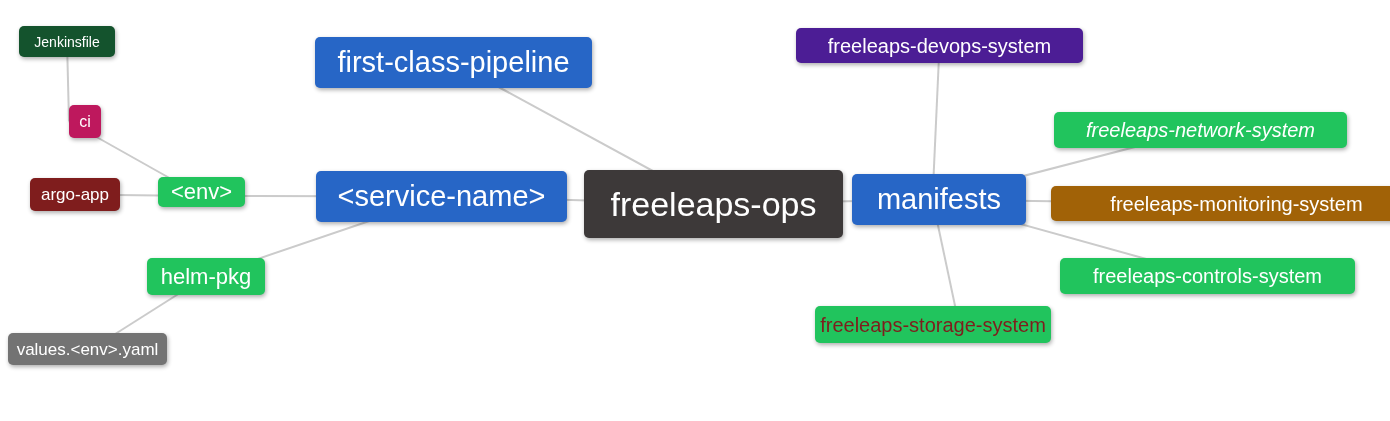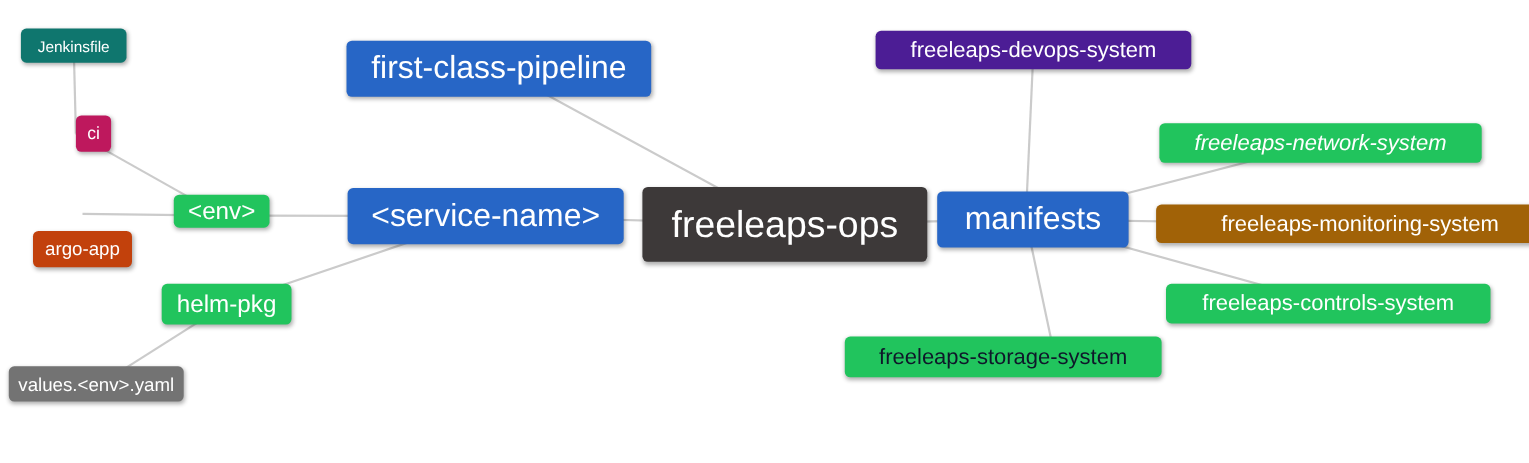--- a/index.html
+++ b/index.html
@@ -52,29 +52,29 @@
       <line x1="453.5" y1="62.5" x2="713.5" y2="204" stroke="#CBCBCB" stroke-width="2"></line>
       <line x1="441.5" y1="196.5" x2="713.5" y2="204" stroke="#CBCBCB" stroke-width="2"></line>
       <line x1="713.5" y1="204" x2="932.5" y2="199.5" stroke="#CBCBCB" stroke-width="2"></line>
       <line x1="932.5" y1="199.5" x2="939.5" y2="45.5" stroke="#CBCBCB" stroke-width="2"></line>
       <line x1="932.5" y1="199.5" x2="1200.5" y2="130" stroke="#CBCBCB" stroke-width="2"></line>
       <line x1="932.5" y1="199.5" x2="1211.5" y2="203.5" stroke="#CBCBCB" stroke-width="2"></line>
       <line x1="932.5" y1="199.5" x2="1207.5" y2="276" stroke="#CBCBCB" stroke-width="2"></line>
       <line x1="932.5" y1="199.5" x2="959" y2="324.5" stroke="#CBCBCB" stroke-width="2"></line>
     </svg>
   <div id="node-layer">
-      <div class="node" style="left: 19px; top: 26px; width: 96px; height: 31px; font-size: 14px; background: #0f766e; color: rgb(255, 255, 255);">Jenkinsfile</div>
+      <div class="node" style="left: 19px; top: 26px; width: 96px; height: 31px; font-size: 14px; background: #14532d; color: rgb(255, 255, 255);">Jenkinsfile</div>
       <div class="node" style="left: 69px; top: 105px; width: 32px; height: 33px; font-size: 16px; background: #be185d; color: rgb(255, 255, 255);">ci</div>
-      <div class="node" style="left: 30px; top: 178px; width: 90px; height: 33px; font-size: 17px; background: #c2410c; color: rgb(255, 255, 255); margin-top: 32px;">argo-app</div>
+      <div class="node" style="left: 30px; top: 178px; width: 90px; height: 33px; font-size: 17px; background: #7f1d1d; color: rgb(255, 255, 255);">argo-app</div>
       <div class="node" style="left: 158px; top: 177px; width: 87px; height: 30px; font-size: 22px; background: rgb(33, 196, 93); color: rgb(255, 255, 255);">&lt;env&gt;</div>
       <div class="node" style="left: 315px; top: 37px; width: 277px; height: 51px; font-size: 29px; background: rgb(39, 102, 198); color: rgb(255, 255, 255);">first-class-pipeline</div>
       <div class="node" style="left: 316px; top: 171px; width: 251px; height: 51px; font-size: 29px; background: rgb(39, 102, 198); color: rgb(255, 255, 255);">&lt;service-name&gt;</div>
       <div class="node" style="left: 147px; top: 258px; width: 118px; height: 37px; font-size: 22px; background: rgb(33, 196, 93); color: rgb(255, 255, 255);">helm-pkg</div>
       <div class="node" style="left: 8px; top: 333px; width: 159px; height: 32px; font-size: 17px; background: #737373; color: rgb(255, 255, 255);">values.&lt;env&gt;.yaml</div>
       <div class="node" style="left: 584px; top: 170px; width: 259px; height: 68px; font-size: 34px; background: rgb(61, 57, 57); color: rgb(255, 255, 255);">freeleaps-ops</div>
       <div class="node" style="left: 852px; top: 174px; width: 174px; height: 51px; font-size: 29px; background: rgb(39, 102, 198); color: rgb(255, 255, 255);">manifests</div>
       <div class="node" style="left: 796px; top: 28px; width: 287px; height: 35px; font-size: 20px; background: #4c1d95; color: rgb(255, 255, 255);">freeleaps-devops-system</div>
       <div class="node" style="left: 1054px; top: 112px; width: 293px; height: 36px; font-size: 20px; background: rgb(33, 196, 93); color: rgb(255, 255, 255); font-style: italic;">freeleaps-network-system</div>
       <div class="node" style="left: 1051px; top: 186px; width: 371px; height: 35px; font-size: 20px; background: #a16207; color: rgb(255, 255, 255);">freeleaps-monitoring-system</div>
       <div class="node" style="left: 1060px; top: 258px; width: 295px; height: 36px; font-size: 20px; background: rgb(33, 196, 93); color: rgb(255, 255, 255);">freeleaps-controls-system</div>
-      <div class="node" style="left: 768px; top: 306px; width: 288px; height: 37px; font-size: 20px; background: rgb(33, 196, 93); color: #0f172a;">freeleaps-storage-system</div>
+      <div class="node" style="left: 815px; top: 306px; width: 236px; height: 37px; font-size: 20px; background: rgb(33, 196, 93); color: #7f1d1d;">freeleaps-storage-system</div>
     </div>
 </div>
 
 </body></html>

